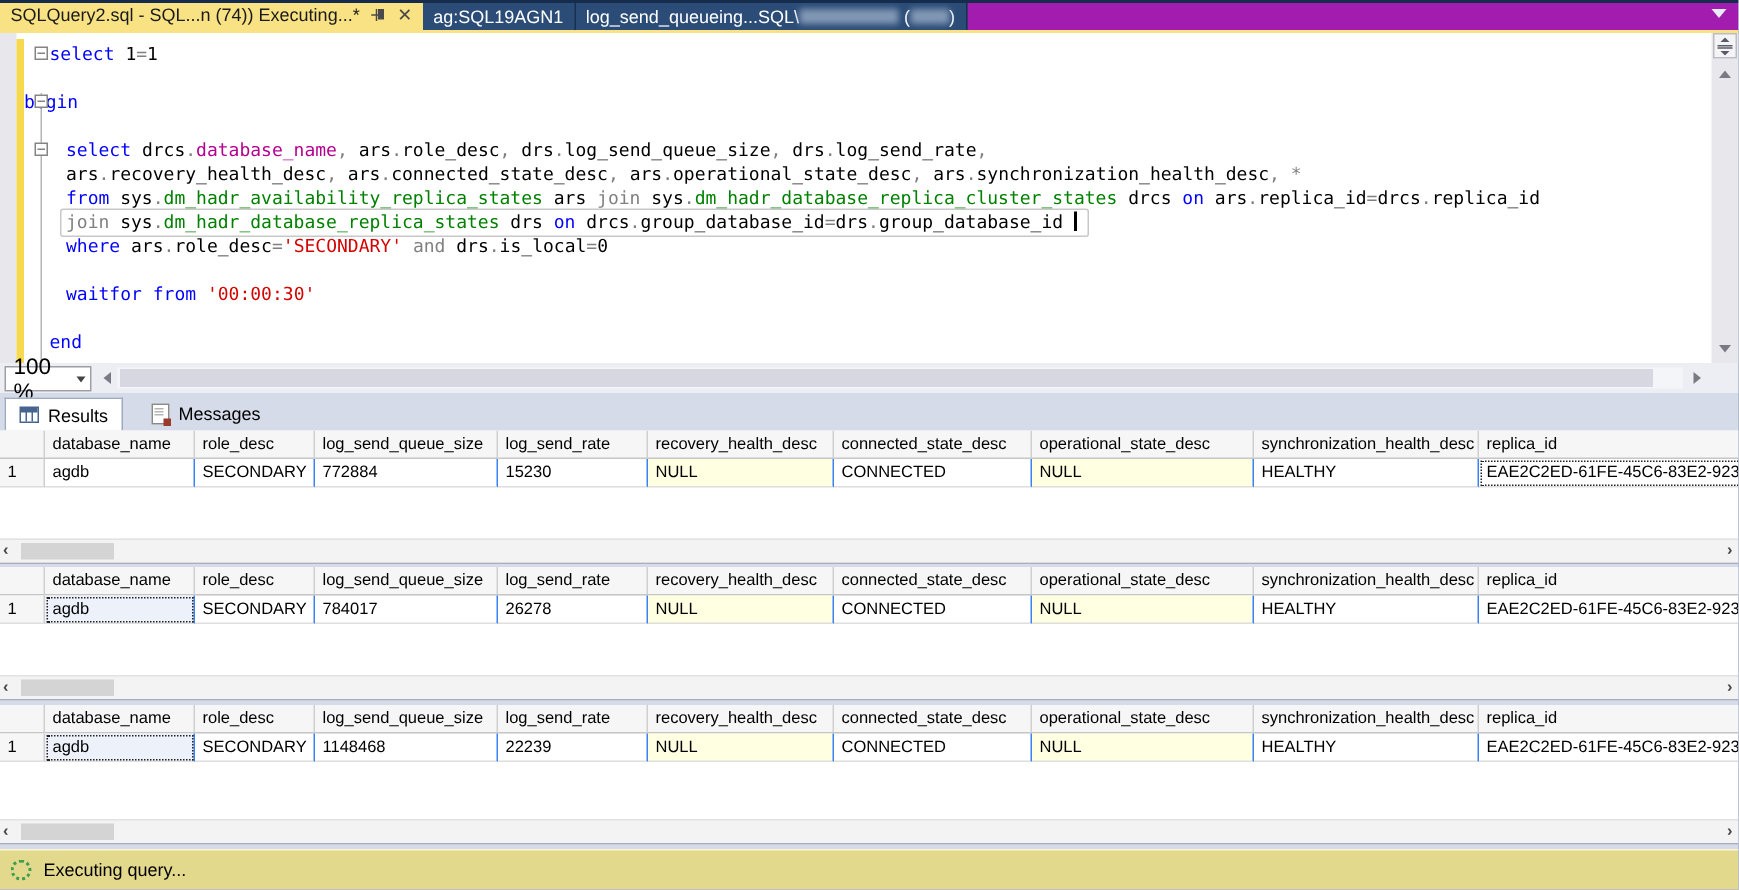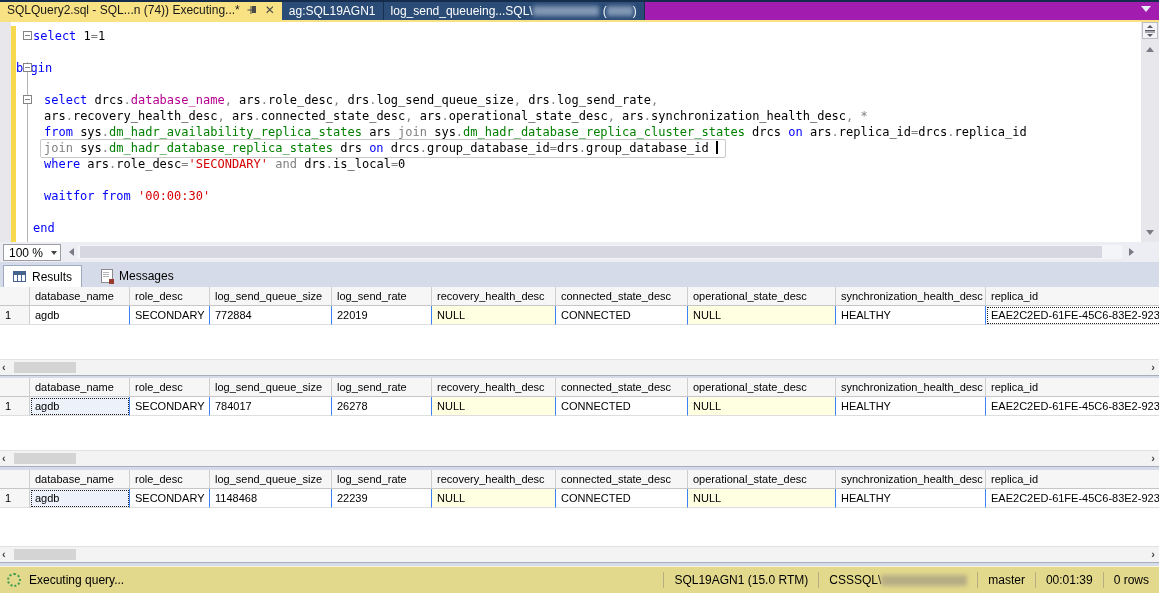--- a/index.html
+++ b/index.html
@@ -39,21 +39,21 @@
   .split-btn{position:absolute;left:1px;top:0;width:16px;height:17px;background:#f4f4f7;border:1px solid #bcbcc4;box-sizing:border-box;
              display:flex;align-items:center;justify-content:center;}
   .arrow-btn{position:absolute;left:0;width:18px;height:16px;display:flex;align-items:center;justify-content:center;}
   .tri-up{width:0;height:0;border-left:4px solid transparent;border-right:4px solid transparent;border-bottom:5px solid #7a7a85;}
   .tri-down{width:0;height:0;border-left:4px solid transparent;border-right:4px solid transparent;border-top:5px solid #7a7a85;}
   .tri-left{width:0;height:0;border-top:4px solid transparent;border-bottom:4px solid transparent;border-right:5px solid #7a7a85;}
   .tri-right{width:0;height:0;border-top:4px solid transparent;border-bottom:4px solid transparent;border-left:5px solid #7a7a85;}
 
   
   .zoomrow{position:absolute;left:0;top:242px;width:1159px;height:20px;background:#eceef4;}
-  .zoom-combo{position:absolute;left:3px;top:2px;width:56px;height:15px;background:#fff;border:1px solid #9d9da6;display:flex;align-items:center;font-size:12px;}
+  .zoom-combo{position:absolute;left:3px;top:2px;width:56px;height:15px;background:#fff;border:1px solid #9d9da6;display:flex;align-items:center;font-size:15px;}
   .zoom-combo .val{flex:1;padding-left:5px;}
   .zoom-combo .dd{width:13px;display:flex;align-items:center;justify-content:center;}
   .zoom-combo .dd i{width:0;height:0;border-left:3px solid transparent;border-right:3px solid transparent;border-top:4px solid #444;}
   .hs-left{position:absolute;left:64px;top:2px;width:14px;height:16px;display:flex;align-items:center;justify-content:center;}
   .hs-right{position:absolute;left:1124px;top:2px;width:14px;height:16px;display:flex;align-items:center;justify-content:center;}
   .hs-track{position:absolute;left:78px;top:3px;width:1044px;height:14px;background:#f4f5f9;}
   .hs-thumb{position:absolute;left:2px;top:1px;width:1022px;height:12px;background:#d6d7e0;}
 
   
   .restabs{position:absolute;left:0;top:262px;width:1159px;height:25px;padding-left:20px;}
@@ -204,21 +204,21 @@
         <div class="g-cell" style="width: 132px;">connected_state_desc</div>
         <div class="g-cell" style="width: 148px;">operational_state_desc</div>
         <div class="g-cell" style="width: 150px;">synchronization_health_desc</div>
         <div class="g-cell" style="width: 230px;">replica_id</div>
       </div>
       <div class="g-row g-data">
         <div class="g-cell rownum" style="width: 30px;">1</div>
         <div class="g-cell" style="width: 100px;">agdb</div>
         <div class="g-cell" style="width: 80px;">SECONDARY</div>
         <div class="g-cell" style="width: 122px;">772884</div>
-        <div class="g-cell" style="width: 100px;">22019</div>
+        <div class="g-cell" style="width: 100px;">15230</div>
         <div class="g-cell nullv" style="width: 124px;">NULL</div>
         <div class="g-cell" style="width: 132px;">CONNECTED</div>
         <div class="g-cell nullv" style="width: 148px;">NULL</div>
         <div class="g-cell" style="width: 150px;">HEALTHY</div>
         <div class="g-cell sel" style="width: 230px;">EAE2C2ED-61FE-45C6-83E2-923535A4E34</div>
       </div>
       <div class="g-hscroll">
         <span class="larr g-chevron">‹</span>
         <div class="g-thumb"></div>
         <span class="rarr g-chevron">›</span>
@@ -283,24 +283,14 @@
       <div class="g-hscroll">
         <span class="larr g-chevron">‹</span>
         <div class="g-thumb"></div>
         <span class="rarr g-chevron">›</span>
       </div>
     </div>
 
   <div class="statusbar">
     <span class="spinner"></span>
     <span>Executing query...</span>
-    <div class="sb-right">
-      <span class="sb-item">SQL19AGN1 (15.0 RTM)</span>
-      <span class="sb-item">
-        <span>CSSSQL\</span>
-        <span class="blur-status"></span>
-      </span>
-      <span class="sb-item">master</span>
-      <span class="sb-item">00:01:39</span>
-      <span class="sb-item">0 rows</span>
-    </div>
   </div>
 </div>
 
 </body></html>

